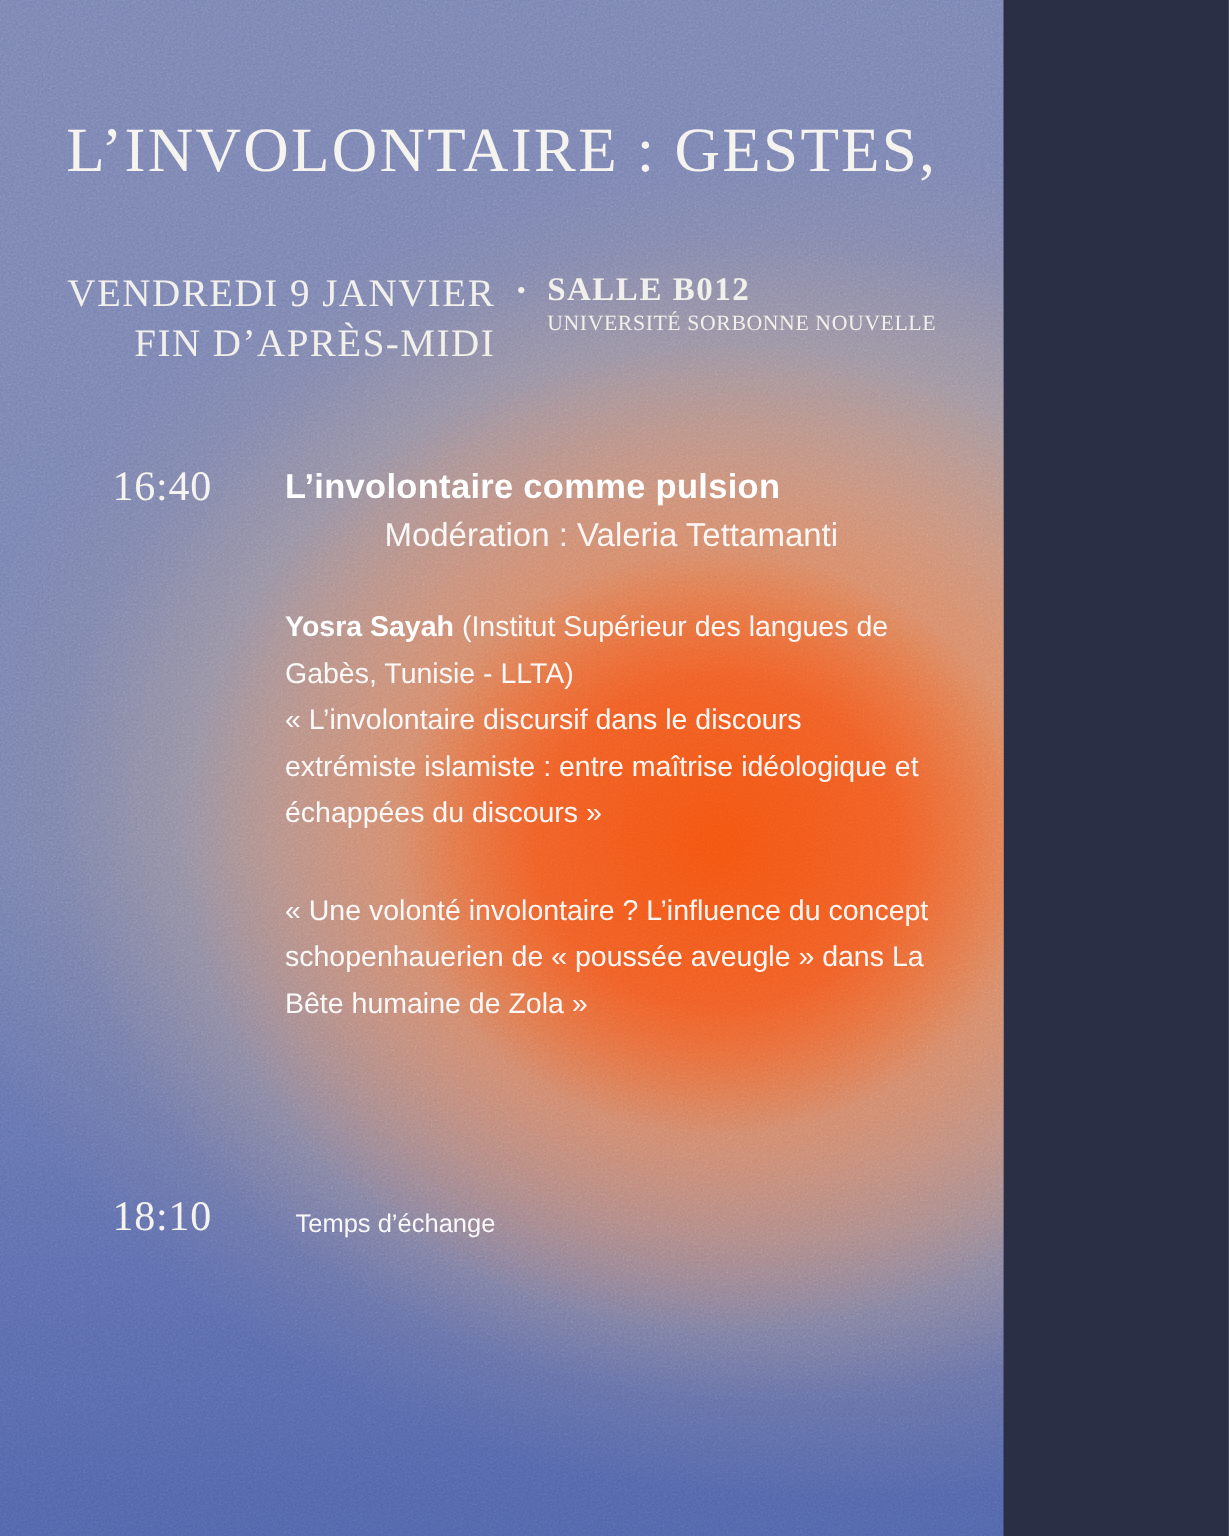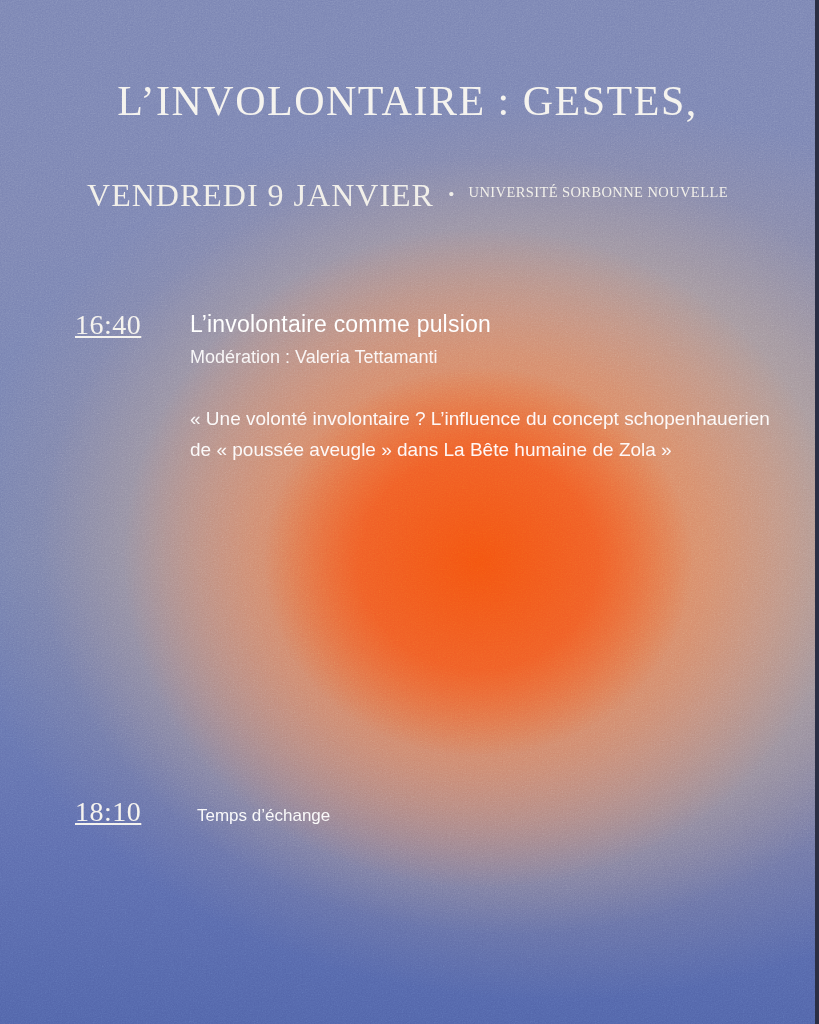--- a/index.html
+++ b/index.html
@@ -1,18 +1,18 @@
 <!DOCTYPE html>
 <html lang="fr" style="--periwinkle_top: #7a84b3; --periwinkle_bottom: #5164a9; --glow_orange: #f15c24; --halo_cream: #e9bc84; --text_white: #ffffff;"><head>
 <meta charset="utf-8">
 <style>
   html,body{margin:0;padding:0;background:#2b2f45;}
   .poster{
     position:relative;
-    width:815px;height:1024px;
+    width:669px;height:1024px;
     overflow:hidden;
     font-family:"Liberation Sans",sans-serif;
     color:var(--text_white,#fff);
     background:
       radial-gradient(ellipse 215px 195px at 478px 562px,
         rgba(244,82,15,.96) 0%, rgba(241,92,36,.94) 55%, rgba(241,92,36,0) 100%),
       radial-gradient(ellipse 360px 330px at 483px 558px,
         rgba(242,108,52,.88) 0%, rgba(240,120,70,.5) 62%, rgba(240,120,70,0) 100%),
       radial-gradient(ellipse 470px 390px at 510px 545px,
         rgba(233,188,132,.68) 0%, rgba(225,185,145,.4) 58%, rgba(225,185,145,0) 100%),
@@ -32,72 +32,77 @@
     font-size:42px;line-height:54px;font-weight:500;
     letter-spacing:1.5px;
     color:#f5f3ee;
   }
   .event-meta{
     position:absolute;top:179px;left:0;right:0;
     display:flex;justify-content:center;align-items:flex-start;gap:13px;
     font-family:"Liberation Serif",serif;
     color:#f1efe9;
   }
-  .date-block{text-align:right;font-size:32px;line-height:33px;letter-spacing:1px;}
+  .date-block{text-align:right;font-size:26px;line-height:33px;letter-spacing:1px;}
   .meta-sep{font-size:26px;line-height:30px;font-weight:700;}
   .venue-block{padding-top:2px;}
   .venue-room{font-size:22px;line-height:24px;font-weight:700;letter-spacing:1px;}
   .venue-line{font-size:14.5px;line-height:15.5px;letter-spacing:.4px;margin-top:4px;}
 
   
   .session{position:absolute;left:75px;right:44px;display:flex;align-items:flex-start;}
   .session-1{top:309px;}
   .session-2{top:796px;}
   .time{
     width:115px;flex:0 0 115px;
     font-family:"Liberation Serif",serif;
     font-size:28px;line-height:32px;letter-spacing:.5px;
     color:#f5f3ee;
-    text-decoration:underline;
   }
   .content{flex:1;max-width:586px;}
-  .session-title{font-size:23px;line-height:30px;font-weight:400;letter-spacing:.2px;}
-  .moderation{font-size:18px;line-height:24px;margin-top:6px;color:rgba(255,255,255,.92);}
+  .session-title{font-size:23px;line-height:30px;font-weight:700;letter-spacing:.2px;}
+  .moderation{font-size:22px;line-height:24px;margin-top:6px;color:rgba(255,255,255,.92);text-align:center;}
   .talk{margin-top:34px;font-size:19px;line-height:31px;color:rgba(255,255,255,.95);}
   .talk-head,.talk-title{white-space:pre-wrap;}
   .speaker{font-weight:700;color:#fff;}
   .echange{font-size:17px;line-height:31px;padding-left:7px;padding-top:4px;
     color:rgba(255,255,255,.95);}
 </style>
 </head>
 <body>
 
 <div class="poster">
 
   <h1 class="title">
     <span>L’INVOLONTAIRE : GESTES,</span><br>
   </h1>
 
   <div class="event-meta">
     <div class="date-block">
       <div>VENDREDI 9 JANVIER</div>
+      <div>FIN D’APRÈS-MIDI</div>
     </div>
     <div class="meta-sep">·</div>
     <div class="venue-block">
+      <div class="venue-room">SALLE B012</div>
       <div class="venue-line">UNIVERSITÉ SORBONNE NOUVELLE</div>
     </div>
   </div>
 
   <section class="session session-1">
     <div class="time">16:40</div>
     <div class="content">
       <div class="session-title">L’involontaire comme pulsion</div>
       <div class="moderation">Modération : Valeria Tettamanti</div>
 
 
+      <div class="talk">
+        <div class="talk-head"><span class="speaker">Yosra Sayah</span><span class="affil"> (Institut Supérieur des langues de Gabès, Tunisie - LLTA)</span></div>
+        <div class="talk-title">« L’involontaire discursif dans le discours extrémiste islamiste : entre maîtrise idéologique et échappées du discours »</div>
+      </div>
 
       <div class="talk">
         <div class="talk-title">« Une volonté involontaire ? L’influence du concept schopenhauerien de « poussée aveugle » dans La Bête humaine de Zola »</div>
       </div>
     </div>
   </section>
 
   <section class="session session-2">
     <div class="time">18:10</div>
     <div class="content">

